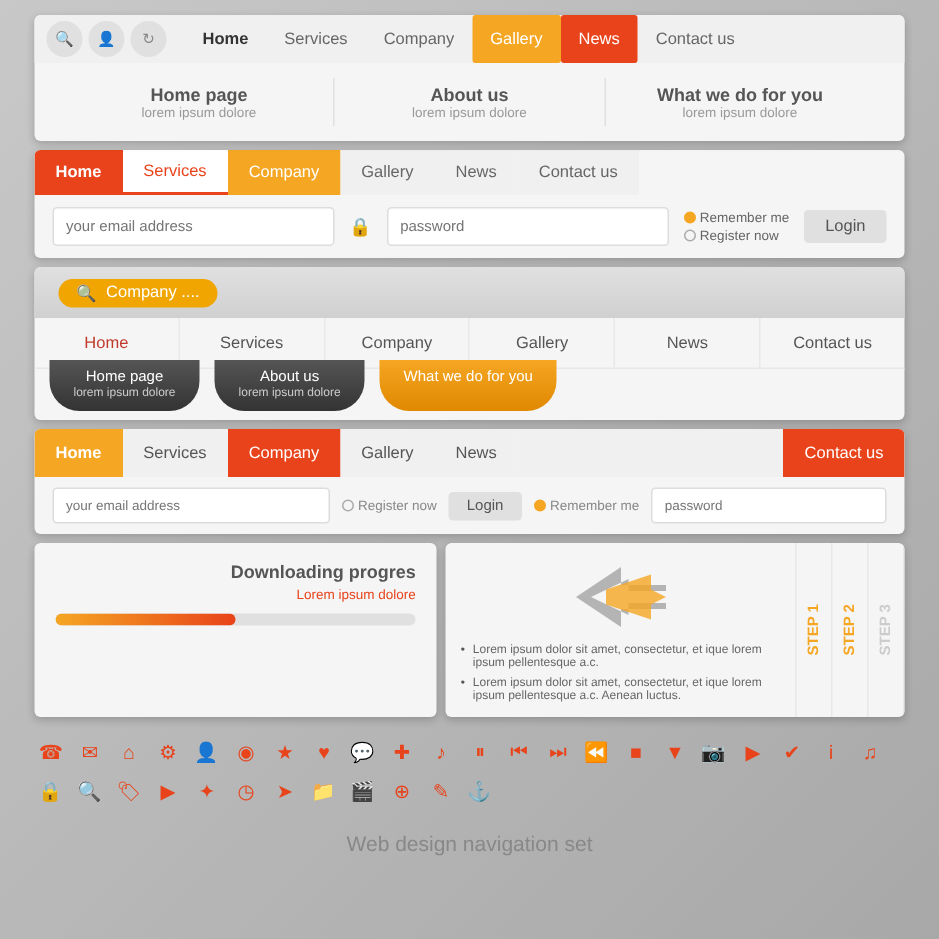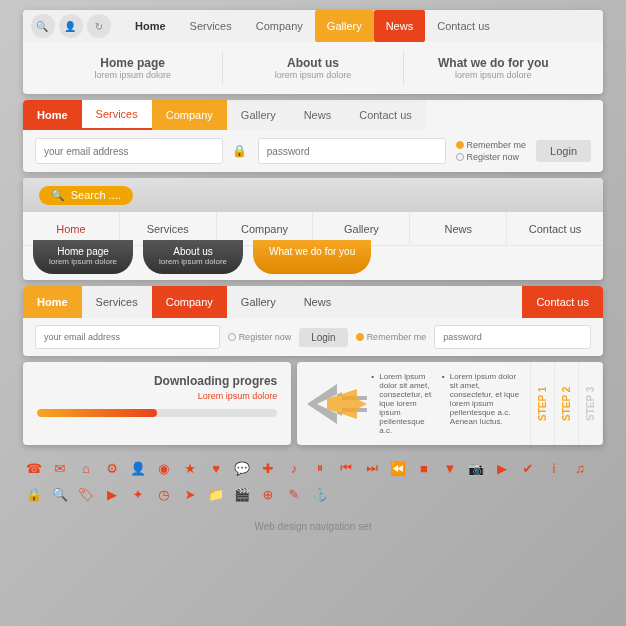--- a/index.html
+++ b/index.html
@@ -327,21 +327,21 @@
       border-radius: 4px;
       box-shadow: 0 2px 6px rgba(0,0,0,0.2);
       flex: 1.4;
       display: flex;
       overflow: hidden;
     }
     .steps-left {
       flex: 1;
       padding: 10px;
       display: flex;
-      flex-direction: row;
+      flex-direction: column;
       gap: 4px;
     }
     .steps-arrow {
       display: flex;
       align-items: center;
       justify-content: center;
       padding: 6px 0;
     }
     .step-item {
       font-size: 8px;
@@ -387,21 +387,21 @@
     .icon-item {
       width: 22px; height: 22px;
       display: flex; align-items: center; justify-content: center;
       font-size: 13px;
       color: #e8431a;
     }
 
     
     .footer-label {
       text-align: center;
-      font-size: 10px;
+      font-size: 14px;
       color: #888;
       margin-top: 4px;
     }
 
     
     .radio-dot {
       width: 8px; height: 8px;
       border-radius: 50%;
       border: 1.5px solid #aaa;
       display: inline-block;
@@ -467,21 +467,21 @@
           </div>
       </div>
       <button class="nav2-login">Login</button>
     </div>
   </div>
 
   <div class="nav3">
     <div class="nav3-search-bar">
       <div class="nav3-search-box">
         <span>🔍</span>
-        <span>Search ....</span>
+        <span>Company ....</span>
       </div>
     </div>
     <div class="nav3-main">
       <div class="nav3-nav-item" style="color:#c0392b">Home</div>
       <div class="nav3-nav-item">Services</div>
       <div class="nav3-nav-item">Company</div>
       <div class="nav3-nav-item">Gallery</div>
       <div class="nav3-nav-item">News</div>
       <div class="nav3-nav-item">Contact us</div>
     </div>

